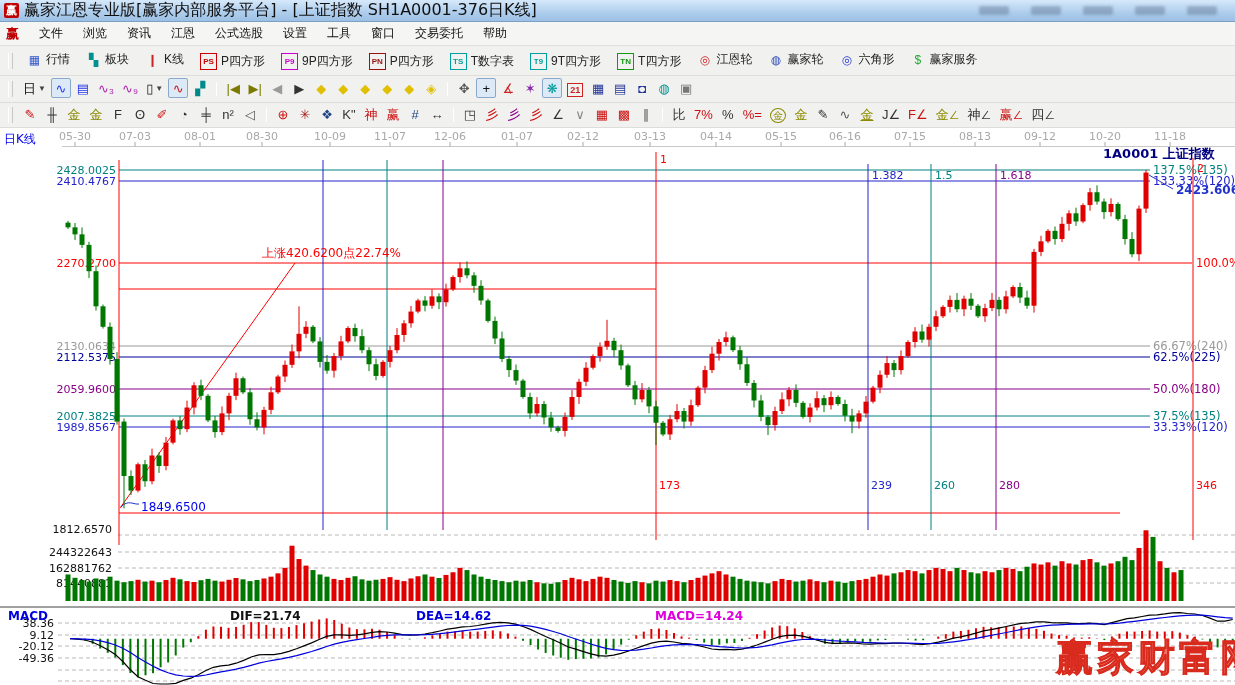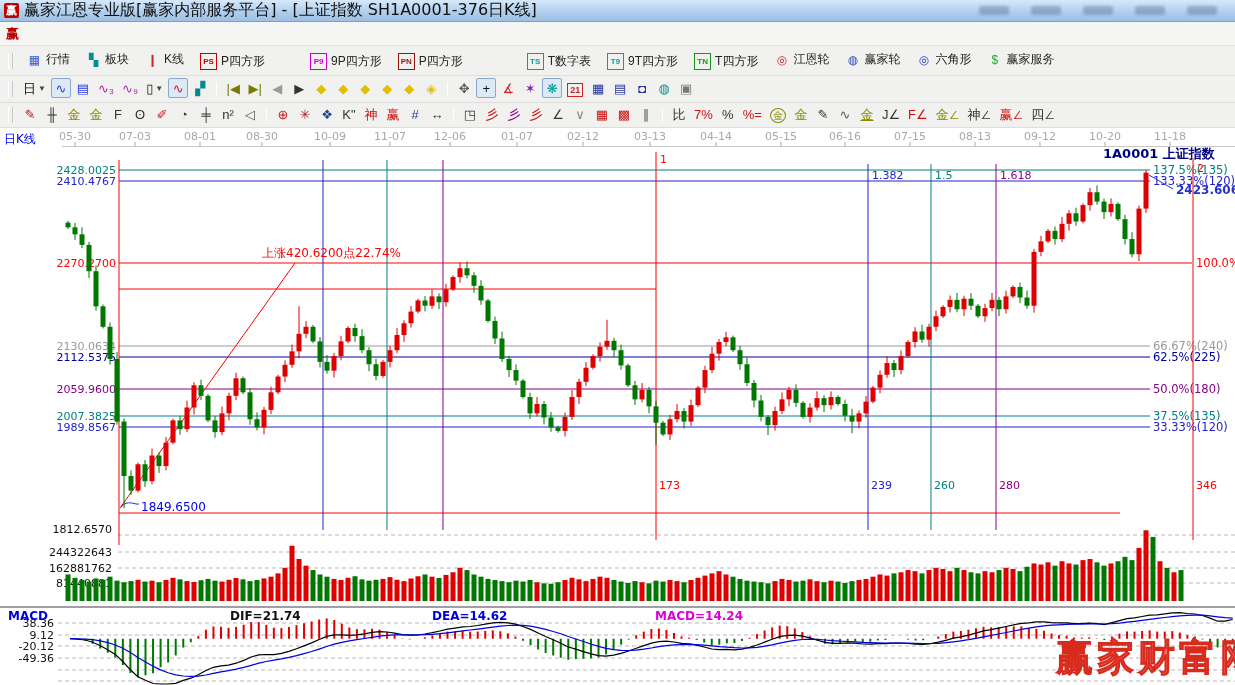--- a/index.html
+++ b/index.html
@@ -58,43 +58,44 @@
     <div class="tb-blur">
         <i></i>
         <i></i>
         <i></i>
         <i></i>
         <i></i>
       </div>
   </div>
   <div class="menubar">
     <span class="menu-logo">赢</span>
+    <span id="menu-items"><span class="menu-item">文件</span><span class="menu-item">浏览</span><span class="menu-item">资讯</span><span class="menu-item">江恩</span><span class="menu-item">公式选股</span><span class="menu-item">设置</span><span class="menu-item">工具</span><span class="menu-item">窗口</span><span class="menu-item">交易委托</span><span class="menu-item">帮助</span></span>
   </div>
   <div class="tbar tbarA">
       <span class="grip"></span>
       <span id="tbA"><button class="feat">
           <span class="ficon" style="color: rgb(51, 85, 204);">▦</span>
           <span>行情</span>
         </button><button class="feat">
           <span class="ficon" style="color: rgb(0, 144, 144);">▚</span>
           <span>板块</span>
         </button><button class="feat">
           <span class="ficon" style="color: rgb(204, 34, 34);">❙</span>
           <span>K线</span>
         </button><button class="feat">
           <span class="ficon boxed" style="color: rgb(204, 0, 0);">PS</span>
           <span>P四方形</span>
         </button><button class="feat">
-          <span class="ficon boxed" style="color: rgb(204, 0, 204); margin-left: 29px;">P9</span>
+          <span class="ficon boxed" style="color: rgb(204, 0, 204);">P9</span>
           <span>9P四方形</span>
         </button><button class="feat">
           <span class="ficon boxed" style="color: rgb(153, 17, 17);">PN</span>
           <span>P四方形</span>
         </button><button class="feat">
-          <span class="ficon boxed" style="color: rgb(0, 160, 160); margin-left: 48px;">TS</span>
+          <span class="ficon boxed" style="color: rgb(0, 160, 160);">TS</span>
           <span>T数字表</span>
         </button><button class="feat">
           <span class="ficon boxed" style="color: rgb(0, 160, 160); font-family: Liberation Mono, monospace;">T9</span>
           <span>9T四方形</span>
         </button><button class="feat">
           <span class="ficon boxed" style="color: rgb(17, 153, 17);">TN</span>
           <span>T四方形</span>
         </button><button class="feat">
           <span class="ficon" style="color: rgb(204, 34, 34);">◎</span>
           <span>江恩轮</span>
@@ -1006,17 +1007,17 @@
         <line x1="1232.7" y1="638.7428180574556" x2="1232.7" y2="641.563667790205" stroke="#007700" stroke-width="2"></line>
       </g>
       <path d="M70.0,638.7L77.5,639.1L85.1,640.0L92.7,642.2L100.2,645.8L107.8,649.7L115.3,654.4L122.8,661.5L130.4,669.8L137.9,676.7L145.5,680.3L153.1,683.5L160.6,684.0L168.1,684.0L175.7,683.3L183.3,680.4L190.8,678.2L198.3,674.8L205.9,670.5L213.4,667.3L221.0,665.9L228.5,665.1L236.1,663.2L243.7,660.4L251.2,657.0L258.8,654.9L266.3,654.5L273.9,654.6L281.4,653.4L288.9,651.4L296.5,648.8L304.0,645.9L311.6,642.9L319.1,639.5L326.7,636.4L334.3,634.8L341.8,634.8L349.3,635.3L356.9,634.9L364.4,633.8L372.0,632.3L379.6,631.6L387.1,632.0L394.6,633.1L402.2,634.7L409.8,635.2L417.3,635.0L424.8,634.0L432.4,632.7L439.9,631.0L447.5,629.2L455.1,628.1L462.6,626.9L470.1,626.5L477.7,625.5L485.3,624.2L492.8,622.9L500.3,622.4L507.9,622.8L515.5,624.1L523.0,626.5L530.5,629.4L538.1,633.0L545.6,636.5L553.2,639.8L560.8,643.3L568.3,647.0L575.8,649.2L583.4,651.6L590.9,653.8L598.5,655.6L606.0,656.1L613.6,655.1L621.1,653.3L628.7,651.0L636.3,648.3L643.8,645.6L651.4,643.1L658.9,641.6L666.4,641.2L674.0,642.0L681.5,643.4L689.1,643.9L696.6,645.2L704.2,647.0L711.8,649.0L719.3,649.6L726.9,649.4L734.4,649.8L741.9,649.1L749.5,647.4L757.0,645.0L764.6,642.1L772.1,639.2L779.7,636.6L787.3,635.3L794.8,635.2L802.4,636.1L809.9,637.9L817.4,640.2L825.0,642.4L832.5,643.4L840.1,643.4L847.6,642.8L855.2,643.1L862.8,644.0L870.3,644.1L877.9,643.6L885.4,643.6L892.9,643.1L900.5,643.0L908.0,643.5L915.6,644.2L923.1,644.3L930.7,643.6L938.3,642.2L945.8,640.3L953.4,638.2L960.9,636.9L968.4,635.2L976.0,633.1L983.5,630.9L991.1,629.7L998.6,628.2L1006.2,626.5L1013.8,624.8L1021.3,623.3L1028.8,622.8L1036.4,621.9L1043.9,621.9L1051.5,622.6L1059.0,622.9L1066.6,622.9L1074.2,623.6L1081.7,623.5L1089.3,623.2L1096.8,623.7L1104.3,624.7L1111.9,622.6L1119.5,620.6L1127.0,618.6L1134.5,617.8L1142.1,616.5L1149.6,615.1L1157.2,614.8L1164.8,613.9L1172.3,612.8L1179.8,612.7L1187.4,613.5L1195.0,614.0L1202.5,615.5L1210.0,618.1L1217.6,621.2L1225.1,621.2L1232.7,619.5" stroke="#000000" fill="none" stroke-width="1.2"></path>
       <path d="M70.0,638.7L77.5,638.8L85.1,639.1L92.7,639.7L100.2,640.9L107.8,642.7L115.3,645.0L122.8,648.3L130.4,652.6L137.9,657.4L145.5,662.0L153.1,666.3L160.6,669.9L168.1,672.8L175.7,674.9L183.3,676.0L190.8,676.4L198.3,676.1L205.9,675.0L213.4,673.4L221.0,671.9L228.5,670.6L236.1,669.1L243.7,667.3L251.2,665.3L258.8,663.2L266.3,661.5L273.9,660.1L281.4,658.8L288.9,657.3L296.5,655.6L304.0,653.6L311.6,651.5L319.1,649.1L326.7,646.5L334.3,644.2L341.8,642.3L349.3,640.9L356.9,639.7L364.4,638.5L372.0,637.3L379.6,636.1L387.1,635.3L394.6,634.9L402.2,634.8L409.8,634.9L417.3,634.9L424.8,634.7L432.4,634.3L439.9,633.7L447.5,632.8L455.1,631.8L462.6,630.9L470.1,630.0L477.7,629.1L485.3,628.1L492.8,627.1L500.3,626.1L507.9,625.5L515.5,625.2L523.0,625.4L530.5,626.2L538.1,627.6L545.6,629.4L553.2,631.5L560.8,633.8L568.3,636.5L575.8,639.0L583.4,641.5L590.9,644.0L598.5,646.3L606.0,648.3L613.6,649.6L621.1,650.4L628.7,650.5L636.3,650.1L643.8,649.2L651.4,648.0L658.9,646.7L666.4,645.6L674.0,644.9L681.5,644.6L689.1,644.4L696.6,644.6L704.2,645.1L711.8,645.8L719.3,646.6L726.9,647.2L734.4,647.7L741.9,648.0L749.5,647.9L757.0,647.3L764.6,646.2L772.1,644.8L779.7,643.2L787.3,641.6L794.8,640.3L802.4,639.5L809.9,639.2L817.4,639.4L825.0,640.0L832.5,640.7L840.1,641.2L847.6,641.5L855.2,641.8L862.8,642.3L870.3,642.6L877.9,642.8L885.4,643.0L892.9,643.0L900.5,643.0L908.0,643.1L915.6,643.3L923.1,643.5L930.7,643.5L938.3,643.3L945.8,642.7L953.4,641.8L960.9,640.8L968.4,639.7L976.0,638.4L983.5,636.9L991.1,635.4L998.6,634.0L1006.2,632.5L1013.8,631.0L1021.3,629.4L1028.8,628.1L1036.4,626.9L1043.9,625.9L1051.5,625.2L1059.0,624.8L1066.6,624.4L1074.2,624.2L1081.7,624.1L1089.3,623.9L1096.8,623.9L1104.3,624.0L1111.9,623.7L1119.5,623.1L1127.0,622.2L1134.5,621.3L1142.1,620.3L1149.6,619.3L1157.2,618.4L1164.8,617.5L1172.3,616.6L1179.8,615.8L1187.4,615.3L1195.0,615.1L1202.5,615.2L1210.0,615.8L1217.6,616.8L1225.1,617.7L1232.7,618.1" stroke="#0000dd" fill="none" stroke-width="1.2"></path>
     </svg>
 
   <div class="groove"></div>
   <div class="macd-header">
     <span style="left: 8px; color: rgb(0, 0, 221);">MACD</span>
     <span style="left: 230px; color: rgb(17, 17, 17);">DIF=21.74</span>
-    <span style="left: 432px; color: rgb(0, 0, 221);">DEA=14.62</span>
+    <span style="left: 416px; color: rgb(0, 0, 221);">DEA=14.62</span>
     <span style="left: 655px; color: rgb(221, 0, 221);">MACD=14.24</span>
   </div>
   <div class="watermark">赢家财富网</div>
 </div>
 
 </body></html>

